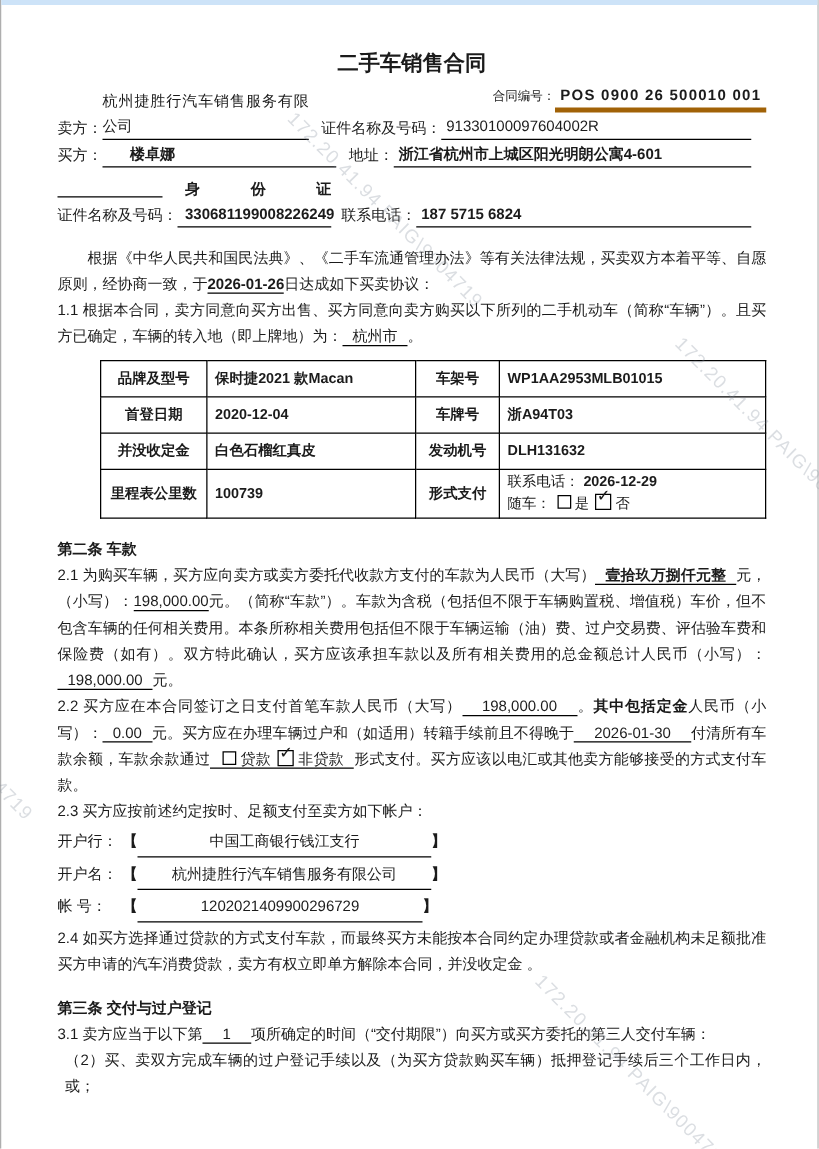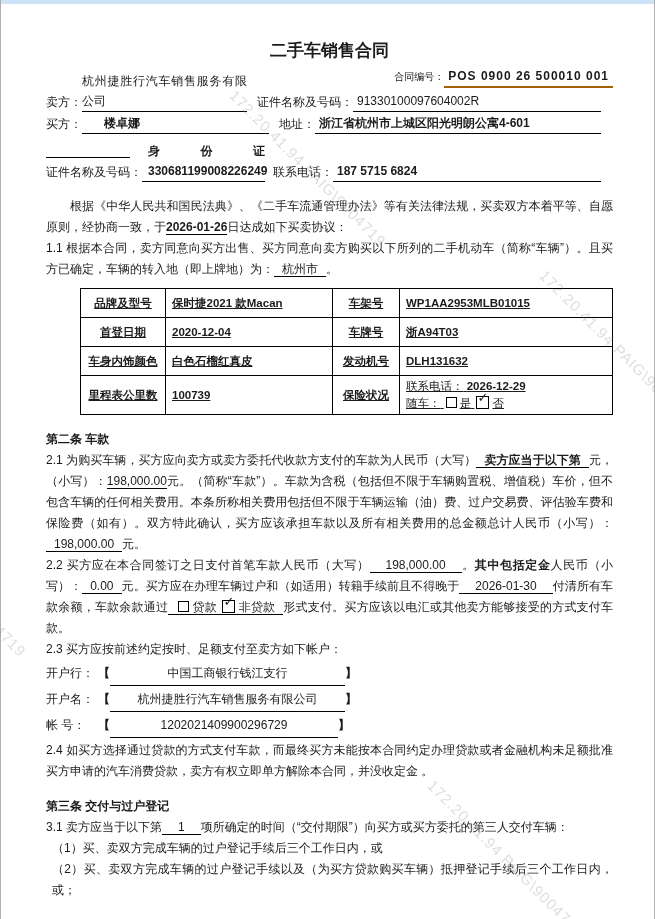--- a/index.html
+++ b/index.html
@@ -10,39 +10,39 @@
   }
   .page{position:absolute;inset:0;background:#fff;
     border-left:1px solid #aeaeae;border-right:1px solid #aeaeae;}
   .topbar{position:absolute;top:0;left:0;right:0;height:4px;background:#cde3f8;}
   .content{position:absolute;left:45px;top:40px;width:567px;text-align:justify;}
   .wm{position:absolute;font-size:15px;letter-spacing:1px;color:rgba(125,135,150,0.28);
       transform:rotate(45deg);transform-origin:left top;white-space:nowrap;pointer-events:none;z-index:5;}
   .title{text-align:center;font-weight:bold;font-size:17px;line-height:22px;margin:0 0 4px 0;}
   .cno{text-align:right;height:20px;margin-bottom:4px;}
   .cno-label{font-size:10px;color:#222;}
-  .cno-value{font-weight:bold;letter-spacing:1px;border-bottom:2px solid #a16207;
+  .cno-value{font-weight:bold;letter-spacing:1px;border-bottom:4px solid #a16207;
              display:inline-block;min-width:160px;padding:0 4px;}
   .frow{display:flex;align-items:flex-end;height:22px;}
   .flabel{flex:none;}
   .u{border-bottom:1px solid #000;}
   .uspan{display:inline-block;border-bottom:1px solid #000;}
   .v165{flex:none;width:165px;}
   .v117{flex:none;width:117px;padding-left:6px;}
   .vfill{flex:1;margin-right:12px;padding-left:4px;}
   .gap10{flex:none;width:10px;} .gap8{flex:none;width:8px;}
   .bold{font-weight:bold;}
   .shortline{margin-top:10px;height:8px;}
   .shortline .uspan{width:84px;height:8px;}
   .row3{margin-top:8px;}
   .preamble{margin-top:14px;line-height:21px;text-indent:2em;}
   .sec-h{font-weight:bold;margin-top:12px;line-height:21px;}
   .para{line-height:21px;}
   table.veh{border-collapse:collapse;margin:8px 0 0 34px;width:532px;table-layout:fixed;}
-  table.veh td{border:1px solid #000;padding:2px 6px;line-height:17px;font-size:11.5px;text-decoration:underline;}
+  table.veh td{border:1px solid #000;padding:2px 6px;line-height:17px;font-size:11.5px;}
   table.veh{border:1.5px solid #000;}
   td.lab{width:85px;text-align:center;font-weight:bold;padding:2px 2px;}
   td.val{font-weight:bold;padding-left:8px;}
   col.c1{width:85px;} col.c2{width:167px;} col.c3{width:67px;} col.c4{width:213px;}
   table.veh tr{height:29px;}
   tr.last{height:44px;}
   .cb{display:inline-block;width:9px;height:9px;border:1px solid #000;vertical-align:-1px;margin:0 3px 0 2px;position:relative;}
   .cb.checked{width:11px;height:11px;vertical-align:-2px;}
   .cb .ck{position:absolute;top:-6px;left:0;font-size:13px;font-weight:bold;line-height:13px;}
   .bank{margin:2px 0;line-height:23px;}
@@ -120,47 +120,47 @@
         <td class="lab">车架号</td>
         <td class="val">WP1AA2953MLB01015</td>
       </tr>
       <tr>
         <td class="lab">首登日期</td>
         <td class="val">2020-12-04</td>
         <td class="lab">车牌号</td>
         <td class="val">浙A94T03</td>
       </tr>
       <tr>
-        <td class="lab">车身内饰颜色</td>
+        <td class="lab">并没收定金</td>
         <td class="val">白色石榴红真皮</td>
         <td class="lab">发动机号</td>
         <td class="val">DLH131632</td>
       </tr>
       <tr class="last">
         <td class="lab">里程表公里数</td>
         <td class="val">100739</td>
-        <td class="lab">保险状况</td>
+        <td class="lab">形式支付</td>
         <td>
           <div>
             <span>联系电话：</span>
             <span class="bold">2026-12-29</span>
           </div>
           <div>
             <span>随车：</span>
             <span class="cb"></span><span>是</span>
             <span class="cb checked"><span class="ck">✓</span></span><span>否</span>
           </div>
         </td>
       </tr>
     </tbody>
       </table>
 
     <div class="sec-h" style="margin-top:14px;">第二条 车款</div>
     <div class="para">
-      <span>2.1 为购买车辆，买方应向卖方或卖方委托代收款方支付的车款为人民币（大写）</span><span class="u bold pad-s">卖方应当于以下第</span><span>元，（小写）：</span><span class="u">198,000.00</span><span>元。（简称“车款”）。车款为含税（包括但不限于车辆购置税、增值税）车价，但不包含车辆的任何相关费用。本条所称相关费用包括但不限于车辆运输（油）费、过户交易费、评估验车费和保险费（如有）。双方特此确认，买方应该承担车款以及所有相关费用的总金额总计人民币（小写）：</span><span class="u pad-s">198,000.00</span><span>元。</span>
+      <span>2.1 为购买车辆，买方应向卖方或卖方委托代收款方支付的车款为人民币（大写）</span><span class="u bold pad-s">壹拾玖万捌仟元整</span><span>元，（小写）：</span><span class="u">198,000.00</span><span>元。（简称“车款”）。车款为含税（包括但不限于车辆购置税、增值税）车价，但不包含车辆的任何相关费用。本条所称相关费用包括但不限于车辆运输（油）费、过户交易费、评估验车费和保险费（如有）。双方特此确认，买方应该承担车款以及所有相关费用的总金额总计人民币（小写）：</span><span class="u pad-s">198,000.00</span><span>元。</span>
     </div>
     <div class="para">
       <span>2.2 买方应在本合同签订之日支付首笔车款人民币（大写）</span><span class="u pad-n">198,000.00</span><span>。</span><span class="bold">其中包括定金</span><span>人民币（小写）：</span><span class="u pad-s">0.00</span><span>元。买方应在办理车辆过户和（如适用）转籍手续前且不得晚于</span><span class="u pad-n">2026-01-30</span><span>付清所有车款余额，车款余款通过</span><span class="u pad-s"><span class="cb"></span><span>贷款</span> <span class="cb checked"><span class="ck">✓</span></span><span>非贷款</span></span><span>形式支付。买方应该以电汇或其他卖方能够接受的方式支付车款。</span>
     </div>
     <div class="para">2.3  买方应按前述约定按时、足额支付至卖方如下帐户：</div>
 
     <div class="bank">
       <span class="blabel">开户行：</span><span class="bracket">【</span><span class="uspan bw2">中国工商银行钱江支行</span><span class="bracket">】</span>
     </div>
     <div class="bank">
@@ -169,17 +169,16 @@
     <div class="bank">
       <span class="blabel">帐 号：</span><span class="bracket">【</span><span class="uspan bw3">1202021409900296729</span><span class="bracket">】</span>
     </div>
 
     <div class="para">2.4 如买方选择通过贷款的方式支付车款，而最终买方未能按本合同约定办理贷款或者金融机构未足额批准买方申请的汽车消费贷款，卖方有权立即单方解除本合同，并没收定金 。</div>
 
     <div class="sec-h" style="margin-top:14px;">第三条 交付与过户登记</div>
     <div class="para">
       <span>3.1  卖方应当于以下第</span><span class="u pad-n">1</span><span>项所确定的时间（“交付期限”）向买方或买方委托的第三人交付车辆：</span>
     </div>
-    <div class="list">（1）买、卖双方完成车辆的过户登记手续后三个工作日内，或</div>
     <div class="list">（2）买、卖双方完成车辆的过户登记手续以及（为买方贷款购买车辆）抵押登记手续后三个工作日内，或；</div>
 
   </div>
 </div>
 
 </body></html>

